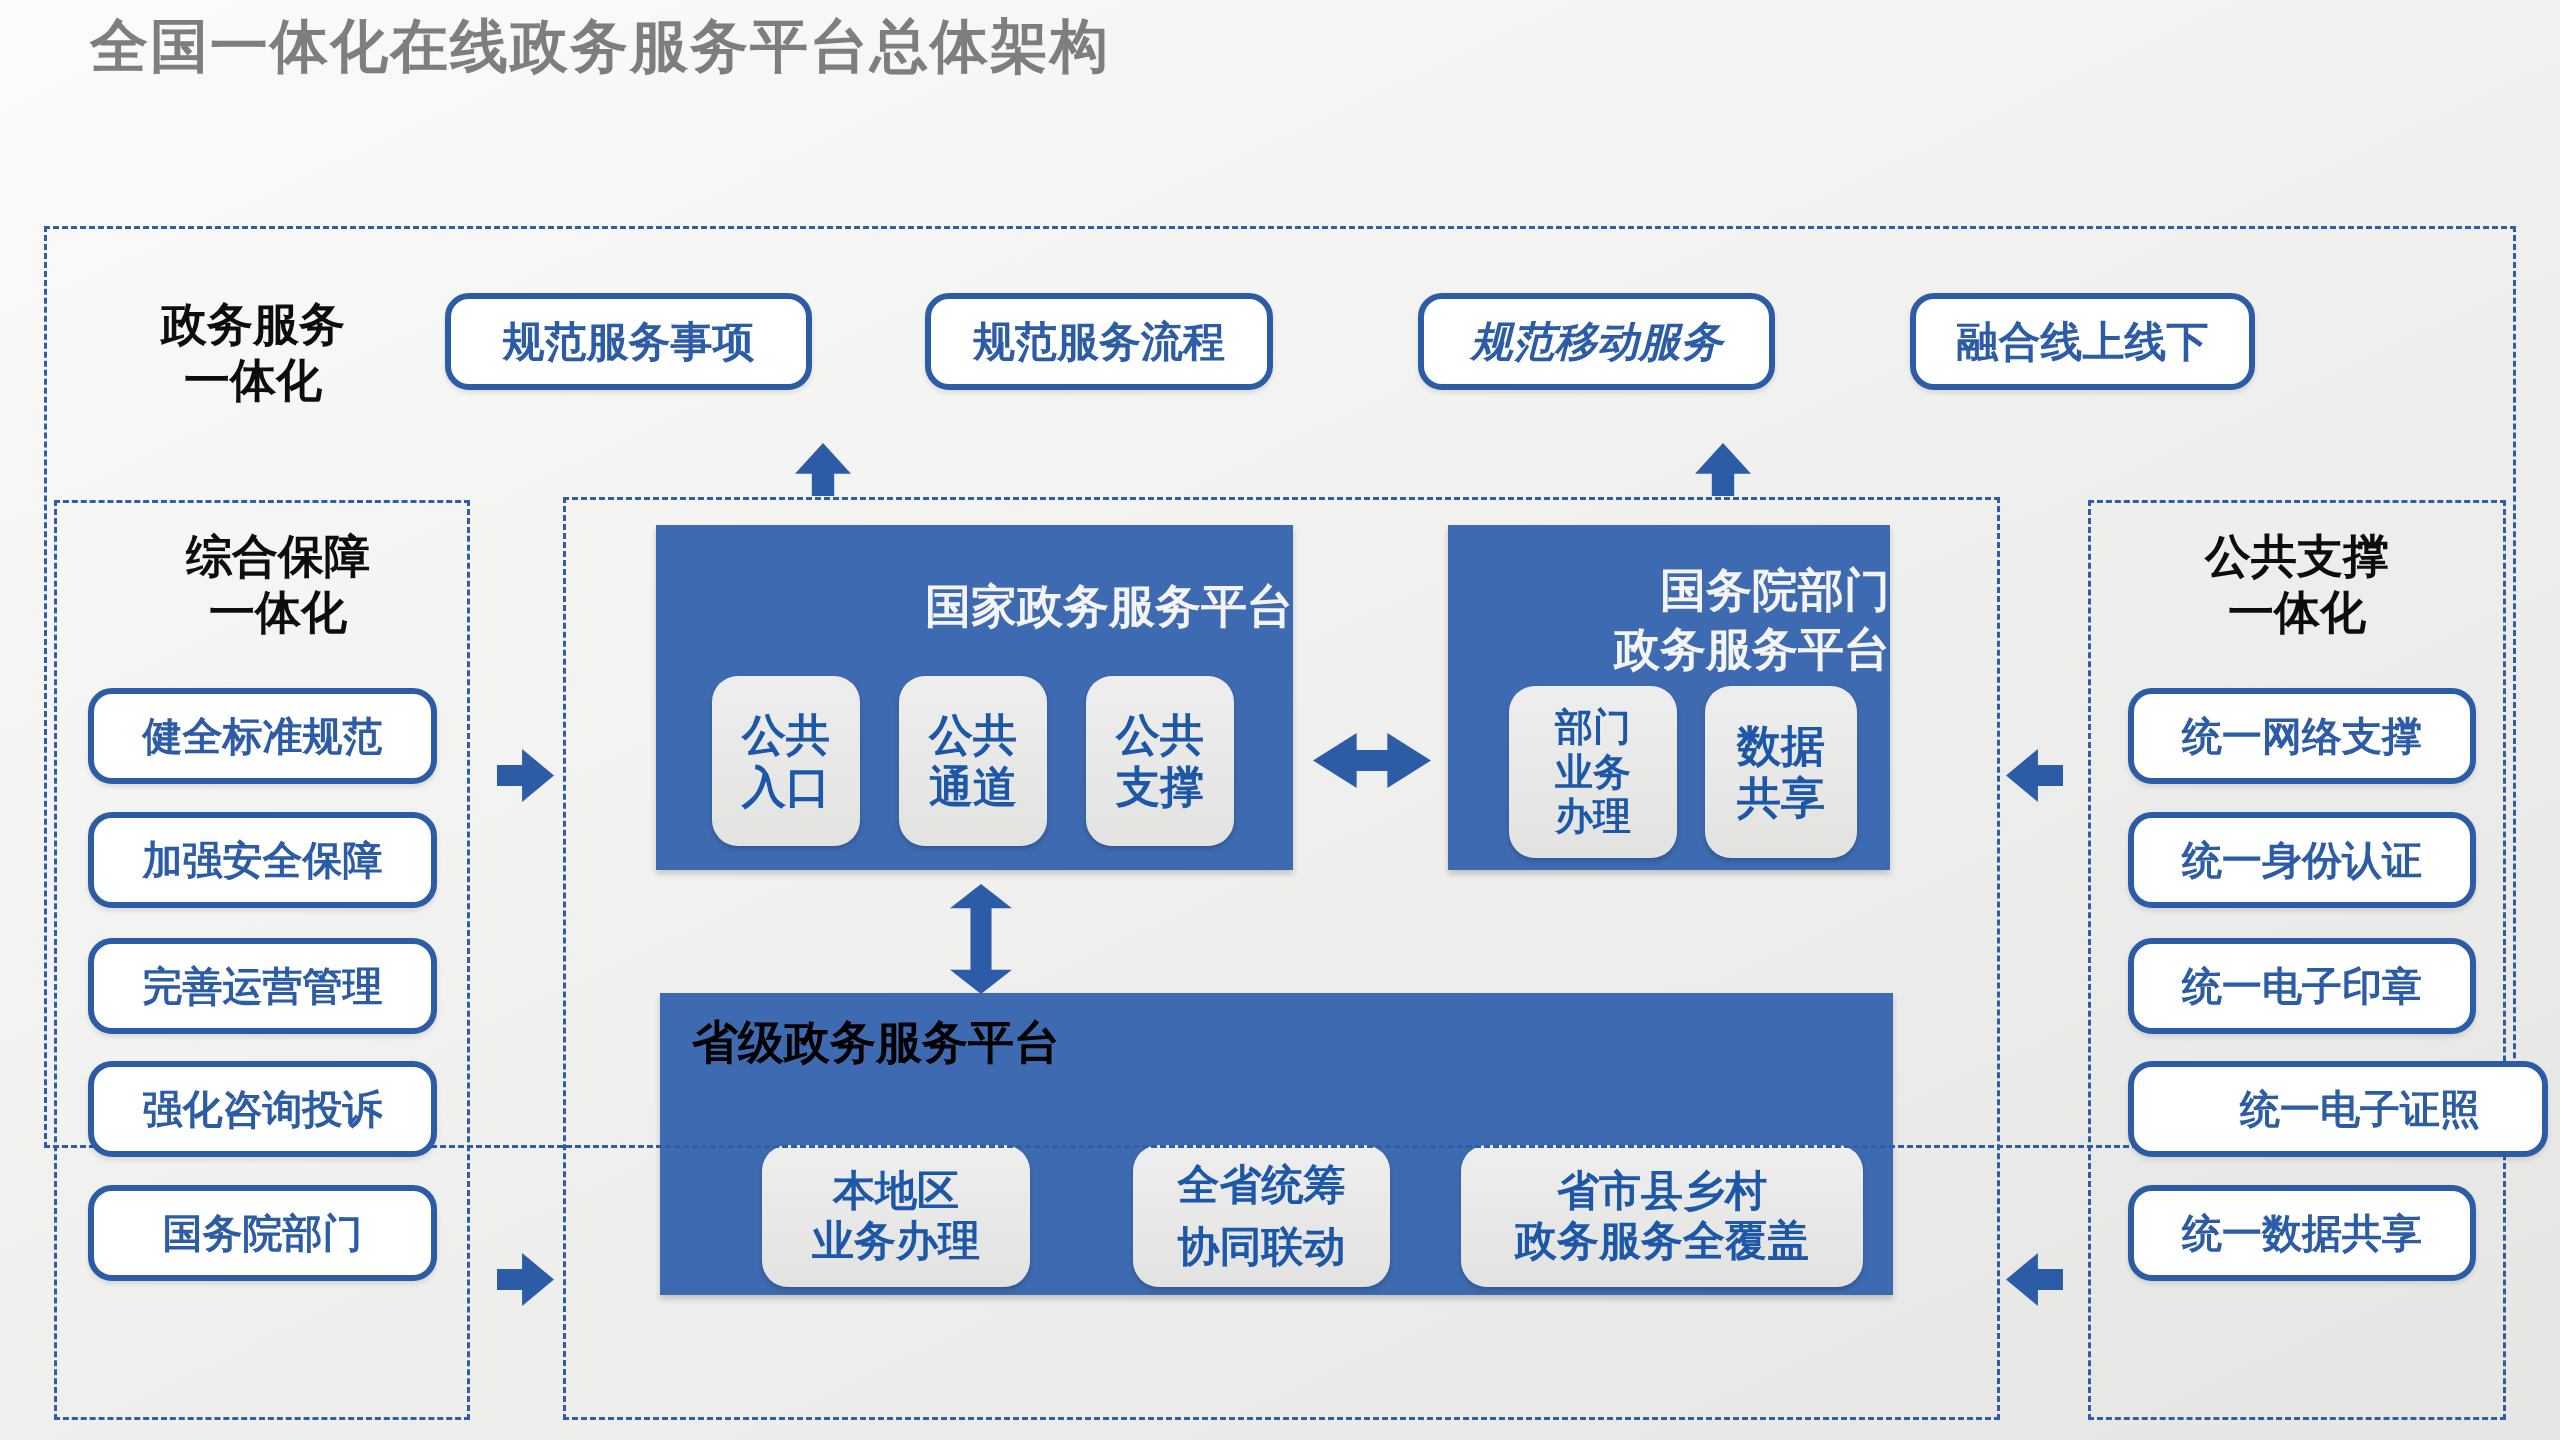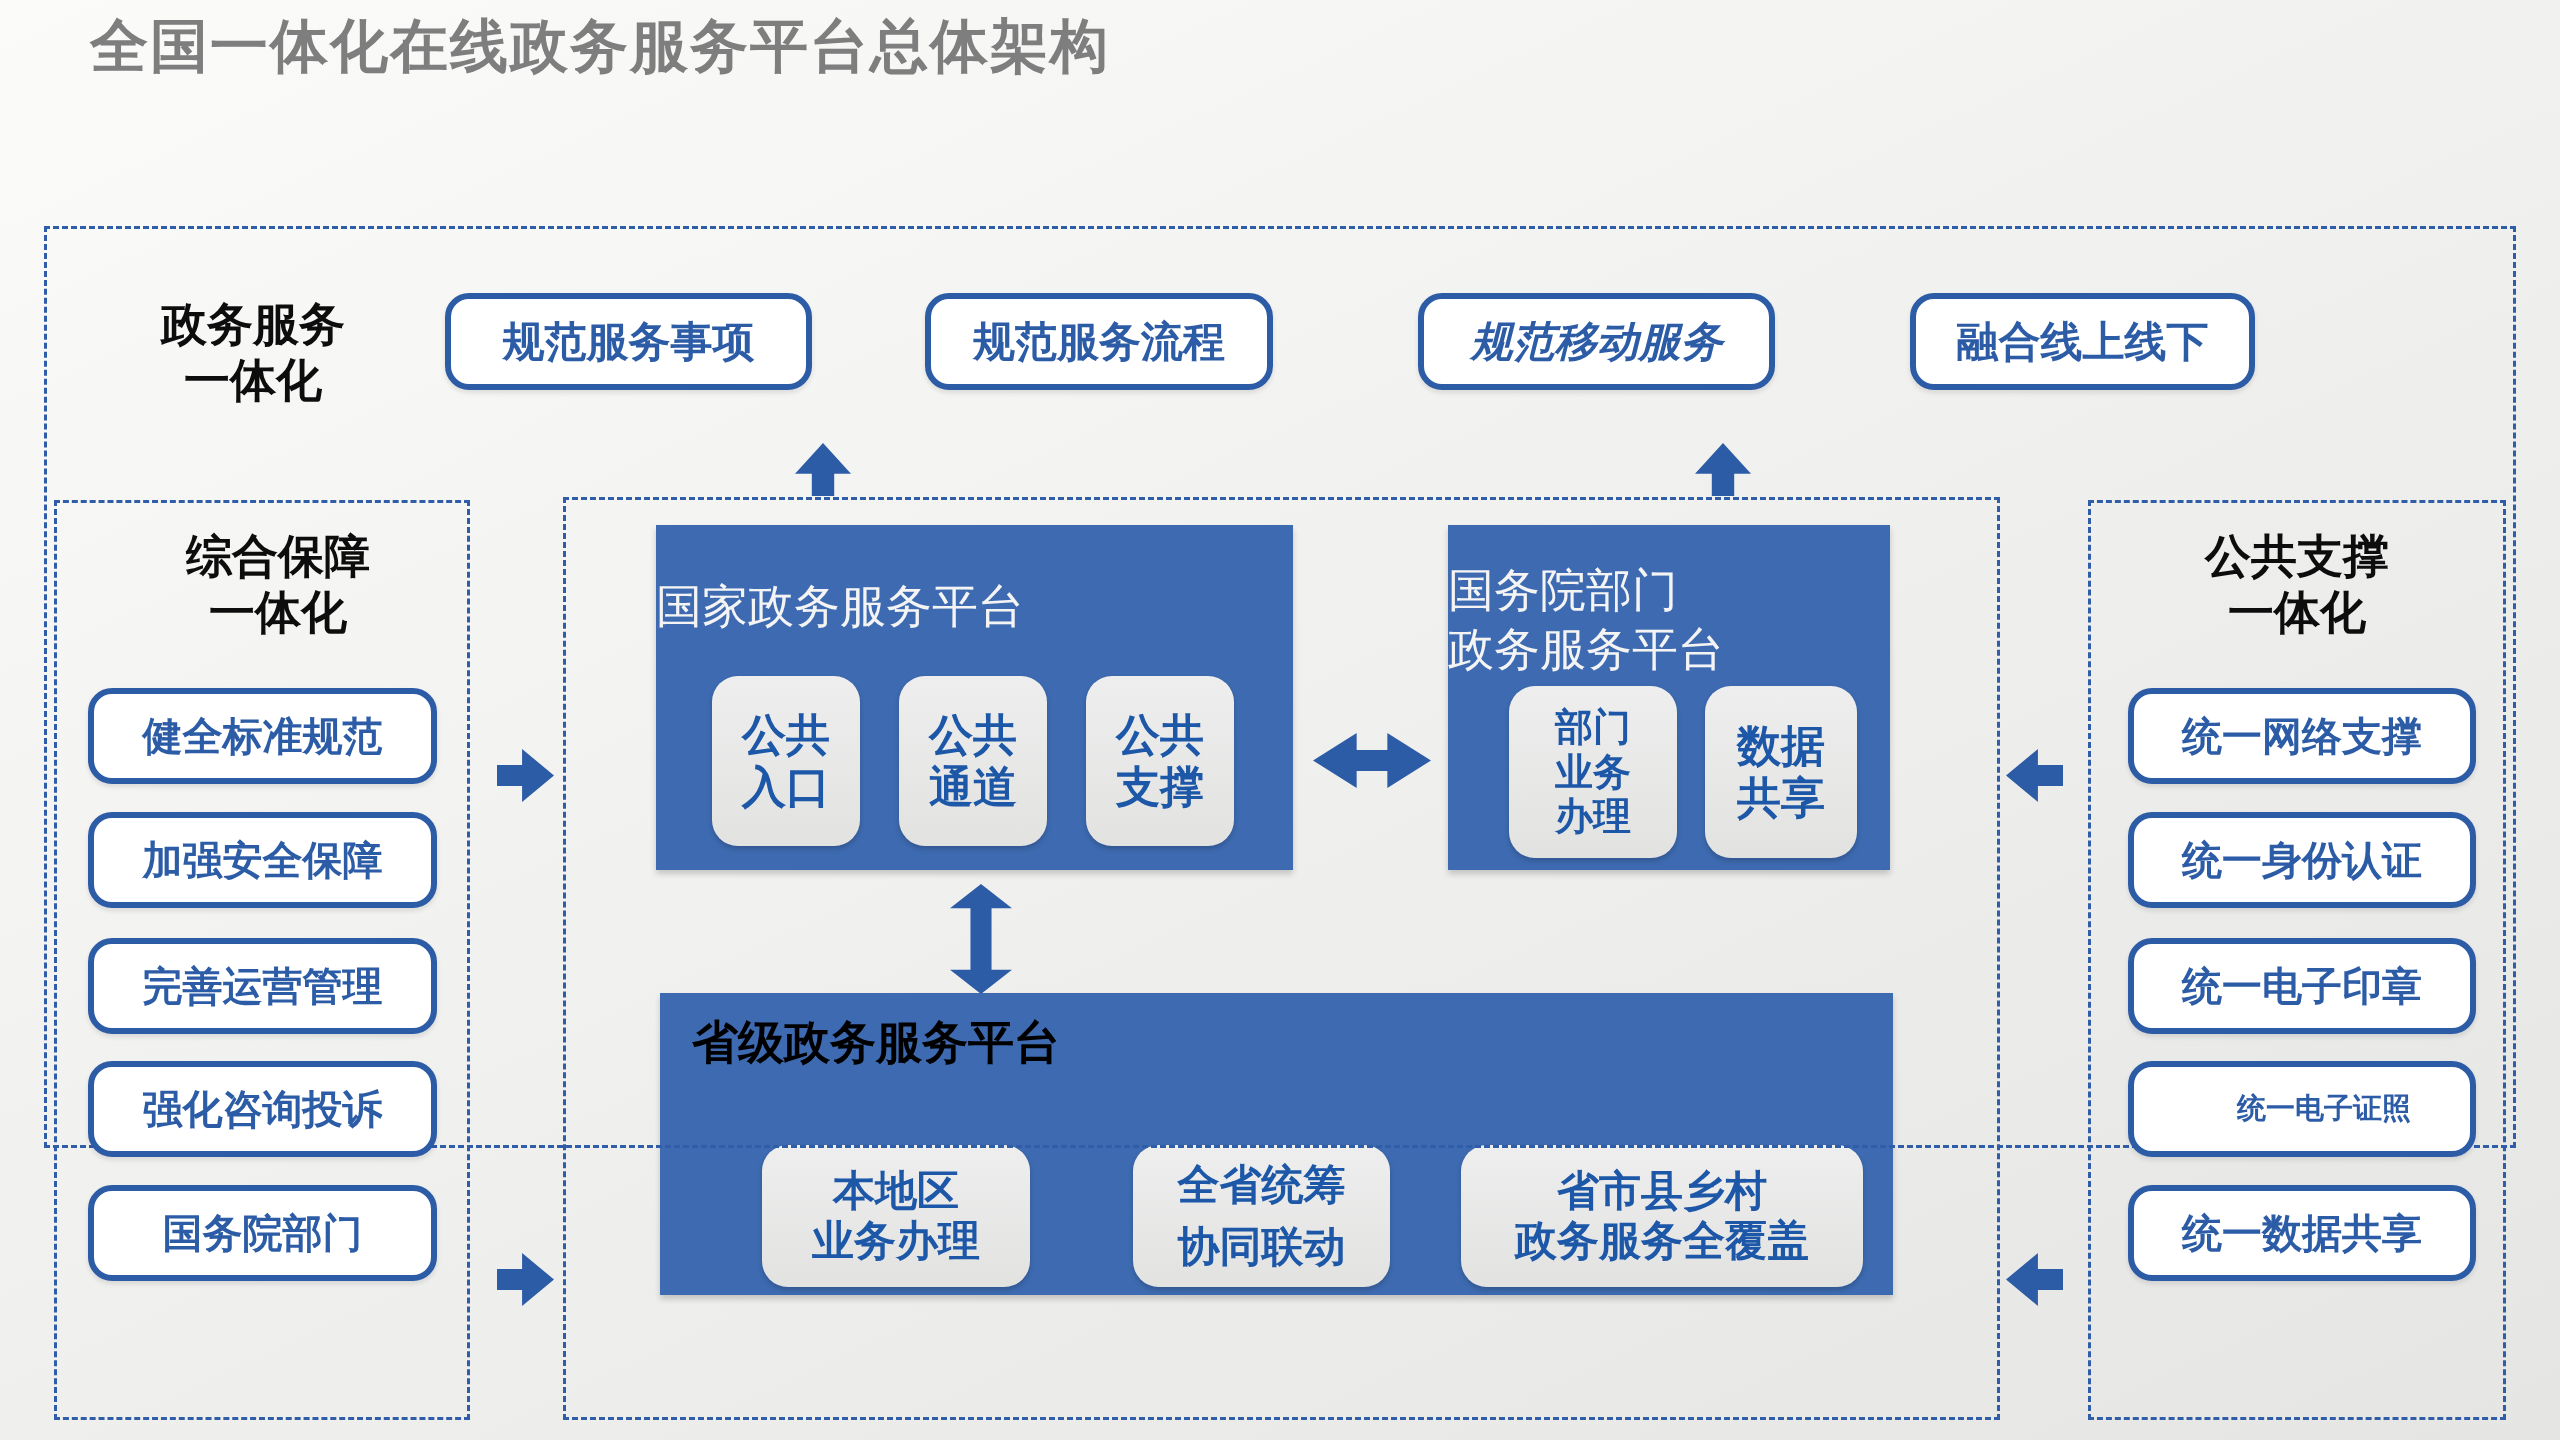--- a/index.html
+++ b/index.html
@@ -39,21 +39,21 @@
     white-space:nowrap;
     box-shadow:0 3px 5px rgba(0,0,0,0.10);
   }
   .bluebox{
     position:absolute;
     background:#3d6ab0;
     box-shadow:0 4px 6px rgba(0,0,0,0.18);
   }
   .bluebox-title{
     position:absolute;left:0;right:0;
-    color:#f4f4f4;font-weight:400;text-align:left;
+    color:#f4f4f4;font-weight:700;text-align:right;
     font-size:46px;line-height:1.28;
   }
   .bluebox-title-left{
     position:absolute;
     color:#000000;font-weight:900;text-align:left;
     font-size:46px;line-height:1.2;white-space:nowrap;
   }
   .module{
     position:absolute;
     background:linear-gradient(#eeeeee,#e2e2e1);
@@ -137,21 +137,21 @@
 
   <div class="pill" style="left:2128px;top:688px;width:348px;height:96px;font-size:40px;z-index:7;">
     <span>统一网络支撑</span>
   </div>
   <div class="pill" style="left:2128px;top:812px;width:348px;height:96px;font-size:40px;z-index:7;">
     <span>统一身份认证</span>
   </div>
   <div class="pill" style="left:2128px;top:938px;width:348px;height:96px;font-size:40px;z-index:7;">
     <span>统一电子印章</span>
   </div>
-  <div class="pill" style="left:2128px;top:1061px;width:348px;height:96px;font-size:29px;z-index:7;padding-left:44px;">
+  <div class="pill" style="left:2128px;top:1061px;width:420px;height:96px;font-size:40px;z-index:7;padding-left:44px;">
     <span>统一电子证照</span>
   </div>
   <div class="pill" style="left:2128px;top:1185px;width:348px;height:96px;font-size:40px;z-index:7;">
     <span>统一数据共享</span>
   </div>
 
   <div class="arrow arrow-left" style="left:2006px;top:749px;width:57px;height:53px;z-index:4;"></div>
   <div class="arrow arrow-left" style="left:2006px;top:1253px;width:57px;height:53px;z-index:4;"></div>
 
   <div class="bluebox" style="left:656px;top:525px;width:637px;height:345px;z-index:3;">

